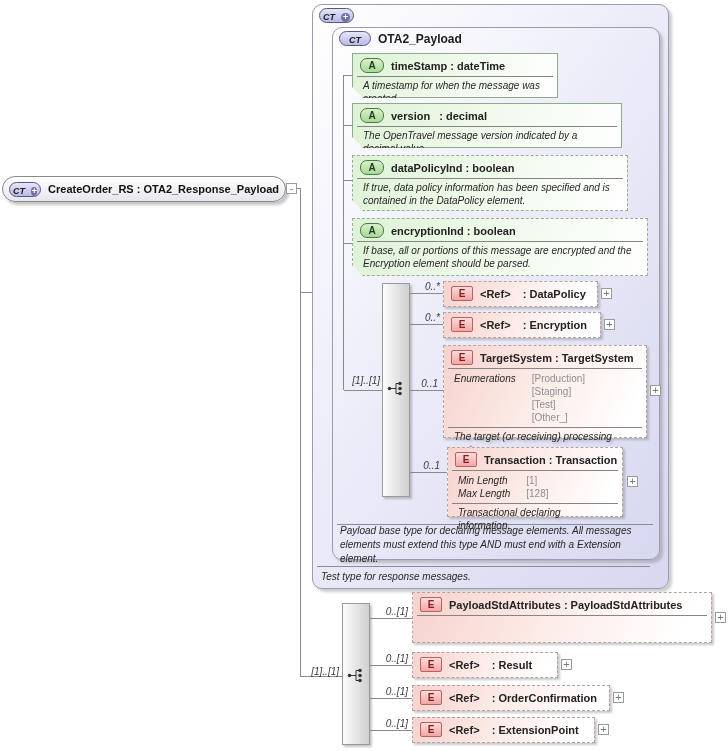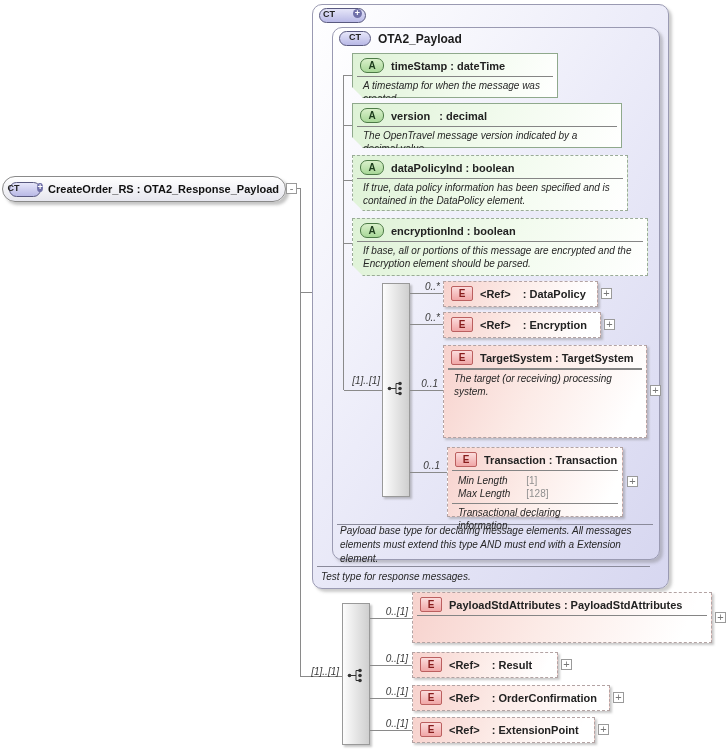--- a/index.html
+++ b/index.html
@@ -7,23 +7,23 @@
           font-family:"Liberation Sans", sans-serif;}
   .hline,.vline{position:absolute;background:#8a8a8a;}
   .hline{height:1px;} .vline{width:1px;}
 
   .panel{position:absolute;border:1px solid #9a9ab2;border-radius:10px;
          background:linear-gradient(125deg,#ffffff 0%,#ececf9 45%,#d7d7f0 100%);
          box-shadow:3px 3px 3px rgba(110,110,110,.35);}
   .panel-title{position:absolute;display:flex;align-items:center;gap:7px;
                font-weight:bold;font-size:12px;color:#1c1c1c;white-space:pre;}
 
-  .ct-icon{display:inline-flex;align-items:flex-start;justify-content:center;gap:18px;
+  .ct-icon{display:inline-flex;align-items:flex-end;justify-content:center;gap:6px;
            min-width:24px;height:13px;padding:0 3px;border:1px solid #59597f;border-radius:8px;
-           background:linear-gradient(#e6e6f9,#b9b9e6);font-size:9px;font-weight:bold;color:#222;}
+           background:linear-gradient(#e6e6f9,#b9b9e6);font-size:9px;font-weight:bold;color:#222;font-style:italic;}
   .ct-circle{display:inline-block;width:9px;height:9px;border-radius:50%;background:#7070a8;
              color:#fff;font-size:9px;line-height:9px;text-align:center;font-weight:bold;}
 
   .root-node{position:absolute;left:2px;top:176px;width:284px;height:26px;box-sizing:border-box;
              border:1px solid #8a8a8a;border-radius:13px;display:flex;align-items:center;gap:7px;
              padding:0 6px;background:linear-gradient(#ffffff,#e6e6ee);
              box-shadow:3px 3px 3px rgba(110,110,110,.4);
              font-weight:bold;font-size:11px;color:#111;white-space:pre;}
 
   .attr-box{position:absolute;box-sizing:border-box;border:1px solid #8fa98c;
@@ -154,20 +154,27 @@
   <div class="plusbox" style="left:601px;top:288px">+</div>
 
   <div class="elem-box" style="left:443px;top:312px;width:158px;height:26px">
     <div class="box-title"><span class="e-icon">E</span><span>&lt;Ref&gt;    : Encryption</span></div>
   </div>
   <div class="plusbox" style="left:604px;top:319px">+</div>
 
   <div class="elem-box" style="left:443px;top:345px;width:204px;height:93px">
     <div class="box-title"><span class="e-icon">E</span><span>TargetSystem : TargetSystem</span></div>
     <div class="divider"></div>
+    <div class="facets">
+      <span class="facet-name">Enumerations</span>
+      <span class="facet-vals">[Production]
+[Staging]
+[Test]
+[Other_]</span>
+    </div>
     <div class="divider"></div>
     <div class="annotation">The target (or receiving) processing system.</div>
   </div>
   <div class="plusbox" style="left:650px;top:385px">+</div>
 
   <div class="elem-box" style="left:447px;top:447px;width:176px;height:70px">
     <div class="box-title"><span class="e-icon">E</span><span>Transaction : Transaction</span></div>
     <div class="divider"></div>
     <div class="facets">
       <span class="facet-name">Min Length

